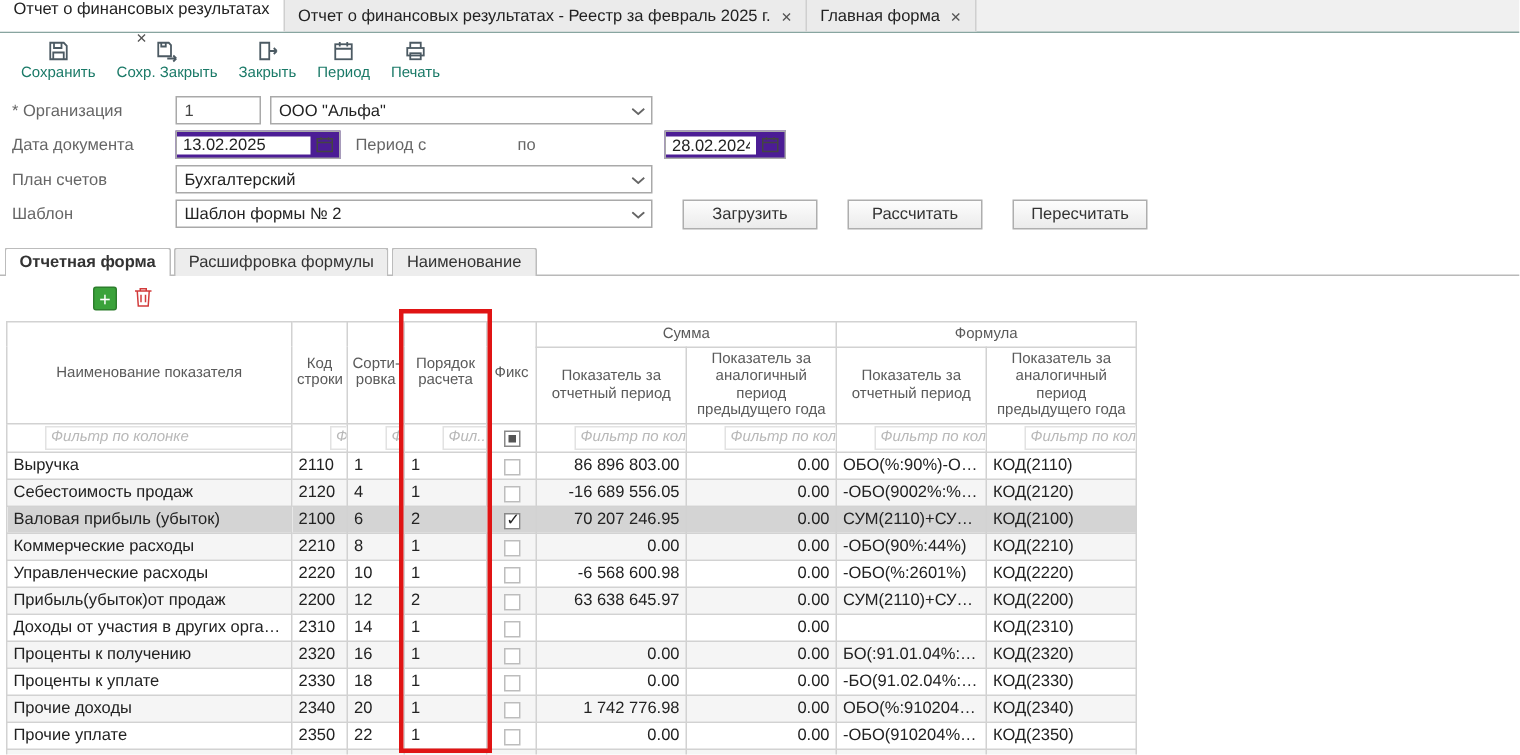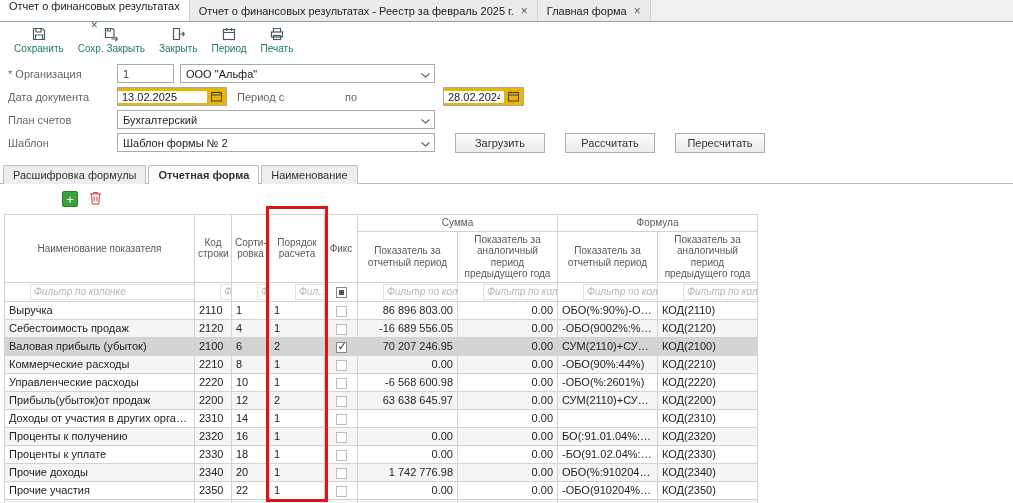--- a/index.html
+++ b/index.html
@@ -25,21 +25,21 @@
 
   
   .formarea { padding-top:4px; }
   .formrow { display:flex; align-items:center; height:23px; padding-left:8px; }
   .flabel { width:109px; font-size:11px; color:#666; flex:none; }
   .inlabel { color:#666; flex:none; }
   .field { display:flex; align-items:center; justify-content:space-between; gap:4px; height:19px;
            border:1px solid #a9a9a9; background:#fff; padding:0 4px 0 5px; flex:none; cursor:pointer; }
   .field .fval { white-space:nowrap; overflow:hidden; color:#222; }
   input.tfield { height:19px; border:1px solid #a9a9a9; padding:0 5px; font:inherit; font-size:11px; color:#444; flex:none; background:#fff; }
-  .datefield { display:flex; align-items:center; height:19px; border:1px solid #a9a9a9; background:#eab308; flex:none; }
+  .datefield { display:flex; align-items:center; height:19px; border:1px solid #a9a9a9; background:#4c1d95; flex:none; }
   .datefield input { flex:1; min-width:0; border:none; outline:none; font:inherit; font-size:11px; color:#222; padding:0 4px; }
   .datefield .calbtn { flex:none; padding:0 3px; display:flex; align-items:center; cursor:pointer; }
   .btn { height:20px; width:90px; border:1px solid #aeaeae; background:linear-gradient(#fdfdfd,#ebebeb);
          font:inherit; font-size:11px; color:#333; margin-left:20px; cursor:pointer; flex:none; }
 
   
   .ptabs { display:flex; align-items:flex-end; gap:2px; height:24px; margin-top:6px; padding-left:3px; border-bottom:1px solid #b9b9b9; }
   .ptab { padding:3px 9px; border:1px solid #bcbcbc; border-bottom:none; border-radius:2px 2px 0 0;
           background:#ededed; color:#333; cursor:pointer; position:relative; top:1px; white-space:nowrap; }
   .ptab.active { background:#fff; font-weight:bold; }
@@ -211,22 +211,22 @@
       </span>
     </div>
     <button class="btn">Загрузить</button>
     <button class="btn">Рассчитать</button>
     <button class="btn">Пересчитать</button>
   </div>
 
 </div>
 
 <div class="ptabs">
+  <div class="ptab active">Отчетная форма</div>
   <div class="ptab">Расшифровка формулы</div>
-  <div class="ptab active">Отчетная форма</div>
   <div class="ptab">Наименование</div>
 </div>
 
 <div class="gridtools">
   <button class="addbtn">
       <span>+</span>
     </button>
   <button class="delbtn">
     <span>
       <svg width="13" height="14" viewBox="0 0 13 14" fill="none" stroke="#d23b3b">
@@ -385,21 +385,21 @@
     <td>2340</td>
     <td>20</td>
     <td>1</td>
     <td class="t-fix"><span class="cb"></span></td>
     <td class="num">1 742 776.98</td>
     <td class="num">0.00</td>
     <td>ОБО(%:910204%)+О...</td>
     <td>КОД(2340)</td>
   </tr>
       <tr>
-    <td>Прочие участия</td>
+    <td>Прочие уплате</td>
     <td>2350</td>
     <td>22</td>
     <td>1</td>
     <td class="t-fix"><span class="cb"></span></td>
     <td class="num">0.00</td>
     <td class="num">0.00</td>
     <td>-ОБО(910204%:%)-С...</td>
     <td>КОД(2350)</td>
   </tr>
       <tr class="alt">

